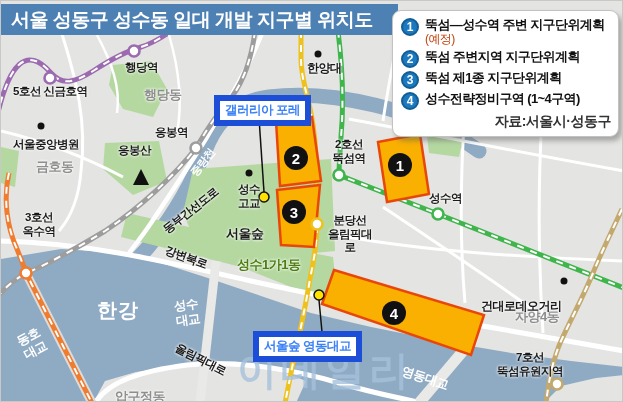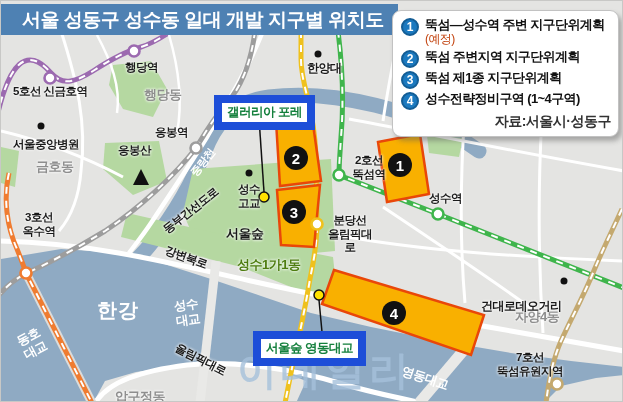--- a/index.html
+++ b/index.html
@@ -4,21 +4,21 @@
 <style>
   html,body{margin:0;padding:0;background:#fff;}
   .stage{
     position:relative;width:623px;height:402px;overflow:hidden;
     background:#e4e4e2;border:1px solid #c8c8c6;box-sizing:border-box;
     font-family:"Liberation Sans","DejaVu Sans",sans-serif;
   }
   svg{position:absolute;left:0;top:0;}
   .titlebar{
     position:absolute;left:0;top:3px;width:397px;height:31px;background:#4e81b3;
-    color:#fff;font-size:19px;font-weight:bold;line-height:31px;padding-left:21px;
+    color:#fff;font-size:19px;font-weight:bold;line-height:31px;padding-left:10px;
     box-sizing:border-box;letter-spacing:-0.5px;white-space:nowrap;
   }
   .legend{
     position:absolute;left:391px;top:9px;width:227px;box-sizing:border-box;
     background:#fff;border:1px solid #c2c2c2;border-radius:9px;
     box-shadow:3px 4px 5px rgba(90,90,90,.45);padding:7px 7px 5px 8px;
   }
   .lrow{display:flex;gap:6px;align-items:flex-start;margin-bottom:3px;}
   .badge{
     width:18px;height:18px;border-radius:50%;background:#1b79bf;border:2px solid #135d95;
@@ -36,21 +36,21 @@
   .lbl.gray{color:#8e8e8e;font-size:13px;}
   .lbl.green{color:#4d7c0f;font-size:13px;}
   .lbl.white{color:#fff;text-shadow:none;}
   .lbl.center{text-align:center;}
   .lbl.big{font-size:20px;letter-spacing:1px;}
   .znum{
     position:absolute;width:24px;height:24px;border-radius:50%;background:#111;color:#fff;
     font-weight:bold;font-size:15px;display:flex;align-items:center;justify-content:center;
   }
   .callout{
-    position:absolute;background:#fff;border:8px solid #1d4ed8;color:#15803d;
+    position:absolute;background:#fff;border:6px solid #1d4ed8;color:#3b82f6;
     font-size:12.5px;font-weight:bold;padding:1px 5px;white-space:nowrap;letter-spacing:-0.5px;
   }
   .watermark{
     position:absolute;left:236px;top:342px;font-size:40px;font-weight:bold;
     color:rgba(165,193,219,.8);letter-spacing:4px;white-space:nowrap;
   }
   .wm-red{position:absolute;left:257px;top:349px;width:9px;height:7px;background:#e8380d;
     border-radius:2px;opacity:.85;}
 </style>
 </head>
@@ -167,21 +167,21 @@
   <div class="lbl gray" style="left:143px;top:86px;">행당동</div>
   <div class="lbl" style="left:306px;top:60px;font-size:12px;">한양대</div>
   <div class="lbl" style="left:12px;top:137px;">서울중앙병원</div>
   <div class="lbl gray" style="left:35px;top:158px;">금호동</div>
   <div class="lbl" style="left:154px;top:125px;">응봉역</div>
   <div class="lbl" style="left:117px;top:143px;">응봉산</div>
   <div class="lbl center" style="left:16px;top:210px;width:44px;">3호선
 옥수역</div>
   <div class="lbl white" style="left:186px;top:155px;transform:rotate(-52deg);font-size:11px;">중랑천</div>
   <div class="lbl center" style="left:150px;top:203px;width:80px;transform:rotate(-38deg);">동부간선도로</div>
-  <div class="lbl center" style="left:326px;top:153px;width:44px;margin-left:20px;">2호선
+  <div class="lbl center" style="left:326px;top:137px;width:44px;">2호선
 뚝섬역</div>
   <div class="lbl center" style="left:322px;top:213px;width:54px;">분당선
 올림픽대로</div>
   <div class="lbl" style="left:428px;top:191px;">성수역</div>
   <div class="lbl center" style="left:230px;top:182px;width:36px;">성수
 고교</div>
   <div class="lbl" style="left:225px;top:225px;font-size:13px;">서울숲</div>
   <div class="lbl green" style="left:236px;top:256px;">성수1가1동</div>
   <div class="lbl" style="left:163px;top:250px;transform:rotate(20deg);">강변북로</div>
   <div class="lbl white big" style="left:96px;top:278px;margin-top:20px;">한강</div>

